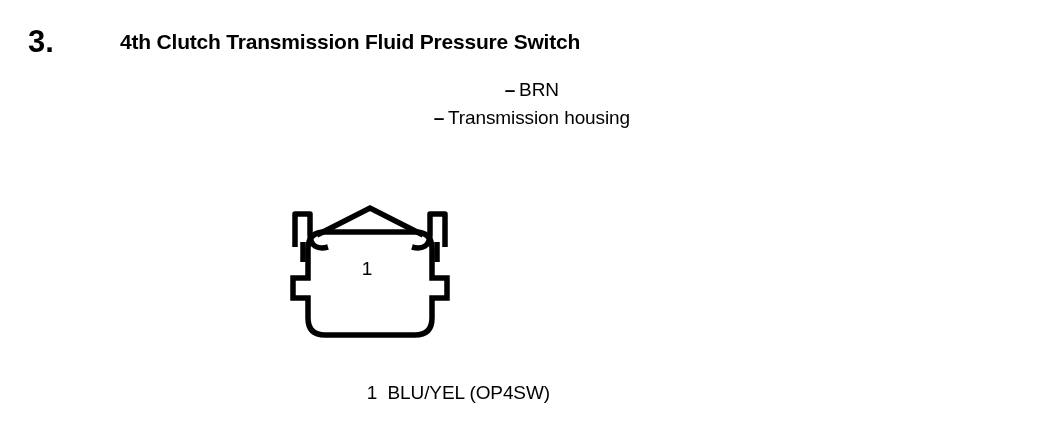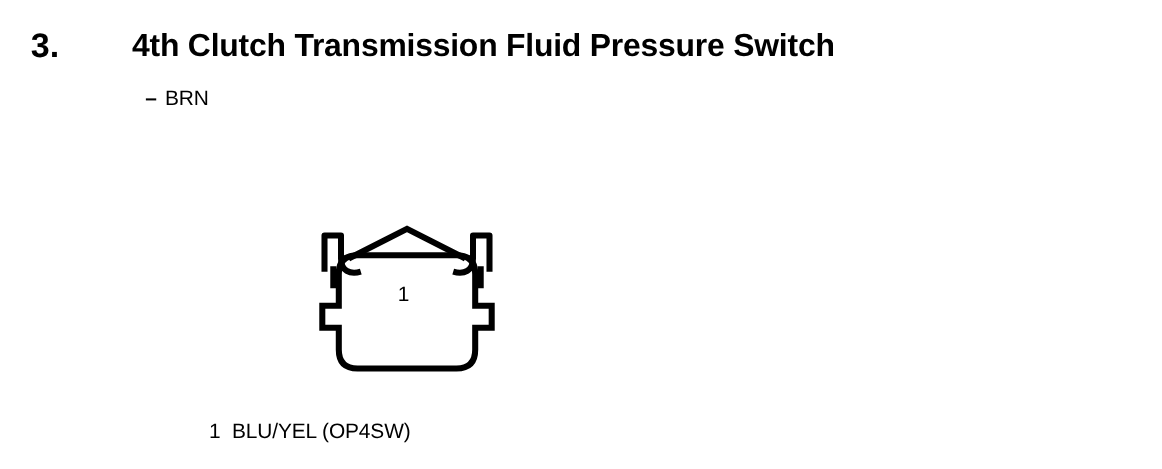--- a/index.html
+++ b/index.html
@@ -39,33 +39,34 @@
     font-size: 31px;
     font-weight: bold;
     line-height: 40px;
     letter-spacing: 0px;
     white-space: nowrap;
   }
   .entry-title {
     position: absolute;
     left: 120px;
     top: 0;
-    font-size: 29px;
+    font-size: 21px;
     font-weight: bold;
     line-height: 40px;
     letter-spacing: -0.2px;
     white-space: nowrap;
   }
 
   
   .spec-list {
     position: absolute;
-    left: 132px;
+    left: 120px;
     top: 76px;
     width: 820px;
+    text-align: center;
   }
   .spec-item {
     position: relative;
     height: 28px;
     line-height: 28px;
     font-size: 19px;
     white-space: nowrap;
   }
   .spec-dash {
     display: inline-block;
@@ -104,21 +105,21 @@
     
     transform: translateX(-8px);
   }
 
   
   .connector-caption {
     position: absolute;
     left: 190px;
     top: 381px;
     width: 360px;
-    text-align: left;
+    text-align: right;
     font-size: 19px;
     line-height: 24px;
     white-space: pre;
     letter-spacing: -0.1px;
   }
 </style>
 </head>
 <body>
 
 <div class="page">
@@ -127,20 +128,23 @@
     <span class="entry-number">3.</span>
     <span class="entry-title">4th Clutch Transmission Fluid Pressure Switch</span>
   </div>
 
   <div class="spec-list">
 
     <div class="spec-item">
       <span class="spec-dash">–</span><span class="spec-text">BRN</span>
     </div>
 
+    <div class="spec-item">
+      <span class="spec-dash">–</span><span class="spec-text">Transmission housing</span>
+    </div>
 
 
   </div>
 
   <div class="connector-figure">
 
     <svg class="connector-svg" width="210" height="165" viewBox="0 0 210 165" xmlns="http://www.w3.org/2000/svg">
 
       <g fill="none" stroke="#000000" stroke-width="5.5" stroke-linecap="butt" stroke-linejoin="miter">
 

